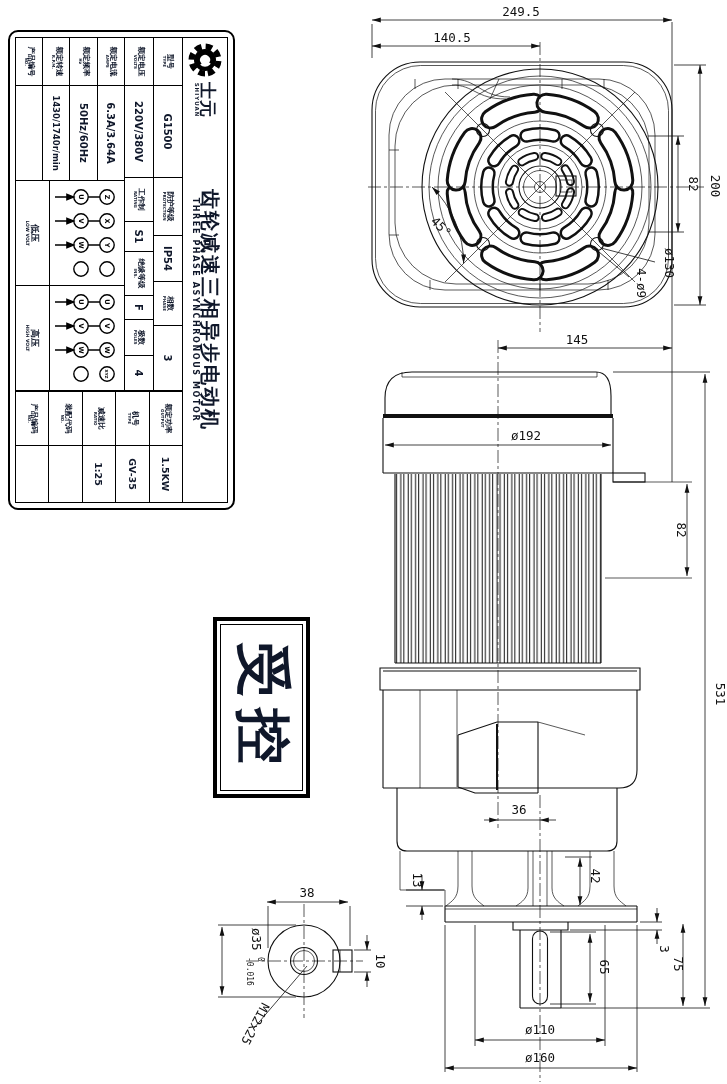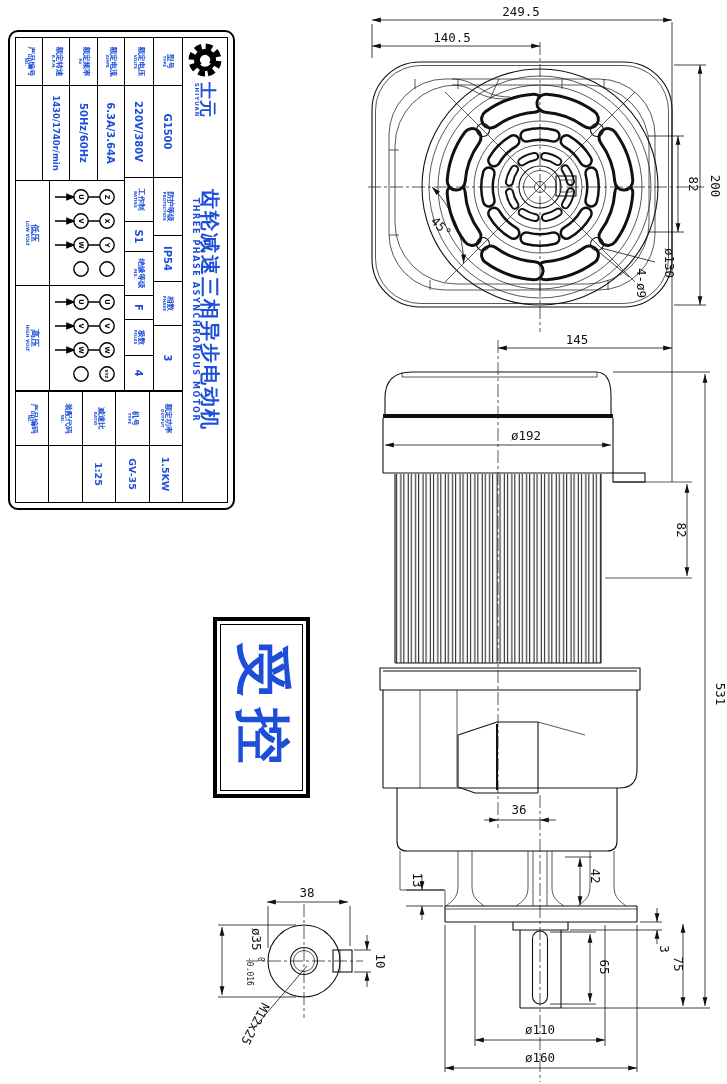--- a/index.html
+++ b/index.html
@@ -1,17 +1,17 @@
 <!DOCTYPE html>
 <html><head>
 <meta charset="utf-8">
 <style>
   html,body{margin:0;padding:0;background:#fff;}
   #canvas{position:relative;width:727px;height:1084px;background:#fff;overflow:hidden;
-          font-family:"DejaVu Sans","Liberation Sans",sans-serif;color:#1d4ed8;}
+          font-family:"DejaVu Sans","Liberation Sans",sans-serif;color:#0f172a;}
   
   #draw{position:absolute;left:0;top:0;}
   .ln  {stroke:#111;stroke-width:1.1;fill:none;}
   .lt  {stroke:#111;stroke-width:0.7;fill:none;}
   .lk  {stroke:#111;stroke-width:2;fill:none;}
   .dim {stroke:#111;stroke-width:0.8;fill:none;}
   .cl  {stroke:#111;stroke-width:0.7;fill:none;stroke-dasharray:13 3 3 3;}
   text.d{font-size:12.5px;fill:#111;font-family:"DejaVu Sans Mono","DejaVu Sans",monospace;}
   text.ds{font-size:8px;fill:#111;font-family:"DejaVu Sans Mono","DejaVu Sans",monospace;}
   

